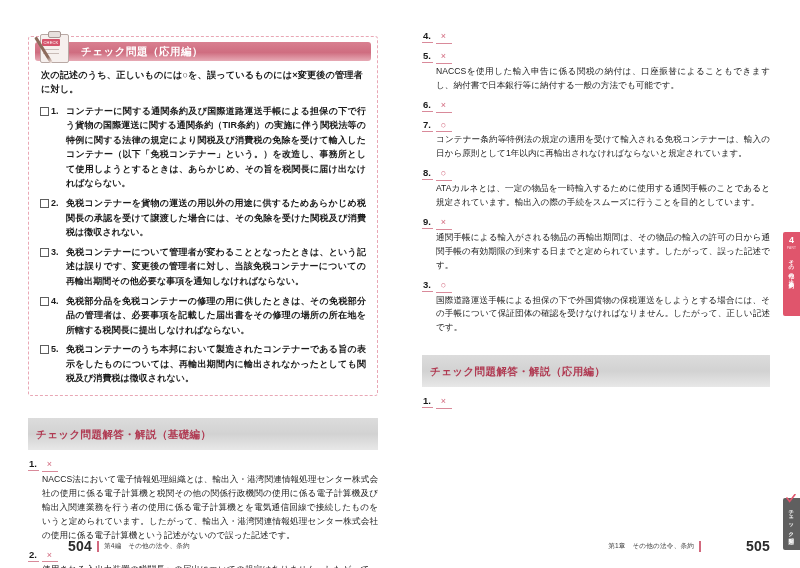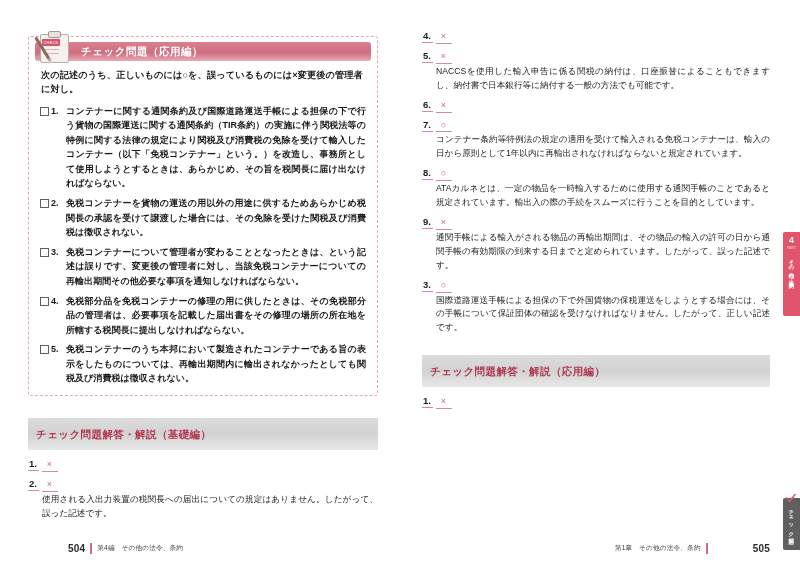--- a/index.html
+++ b/index.html
@@ -206,21 +206,21 @@
     bottom: 14px;
     display: flex;
     align-items: center;
     gap: 5px;
     font-size: 7px;
     color: #3c3c3c;
   }
   .footer-left  { left: 28px; }
   .footer-right { right: 30px; }
   .folio {
-    font-size: 10px;
+    font-size: 14px;
     font-weight: bold;
     color: #2b2b2b;
     letter-spacing: .2px;
     padding-left: 40px;
   }
   .rule {
     width: 2px;
     height: 11px;
     background: #d2697e;
   }
@@ -360,20 +360,21 @@
       <span class="section-bar-title">チェック問題解答・解説（基礎編）</span>
     </div>
 
     <div class="ans-list">
 
       <div class="ans-item">
         <div class="ans-head">
           <span class="ans-num">1.</span>
           <span class="ans-mark">×</span>
         </div>
+        <div class="ans-body">NACCS法において電子情報処理組織とは、輸出入・港湾関連情報処理センター株式会社の使用に係る電子計算機と税関その他の関係行政機関の使用に係る電子計算機及び輸出入関連業務を行う者の使用に係る電子計算機とを電気通信回線で接続したものをいうと定められています。したがって、輸出入・港湾関連情報処理センター株式会社の使用に係る電子計算機という記述がないので誤った記述です。</div>
       </div>
 
       <div class="ans-item">
         <div class="ans-head">
           <span class="ans-num">2.</span>
           <span class="ans-mark">×</span>
         </div>
         <div class="ans-body">使用される入出力装置の税関長への届出についての規定はありません。したがって、誤った記述です。</div>
       </div>
 

